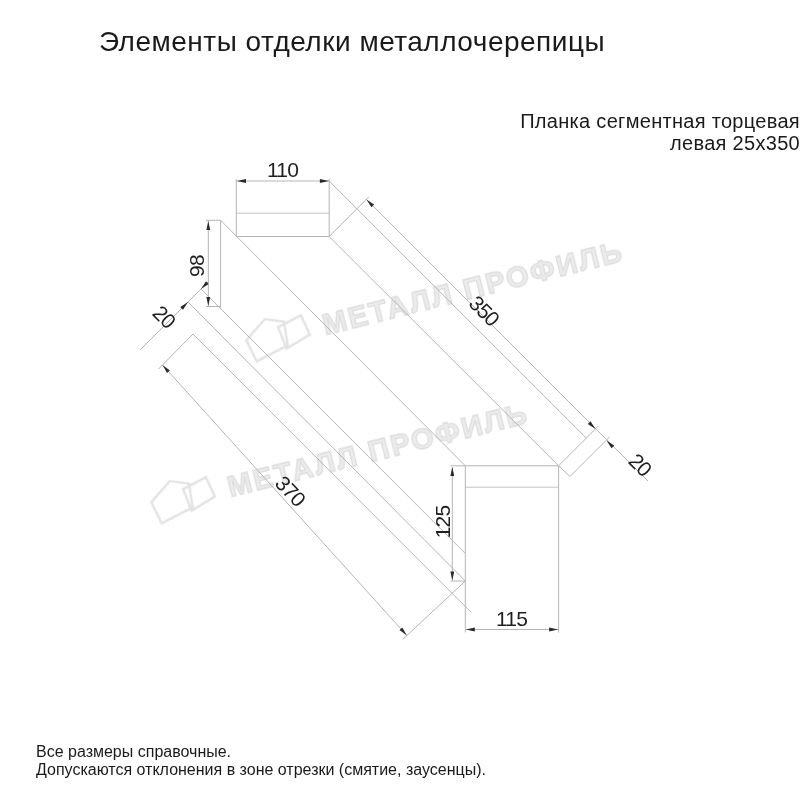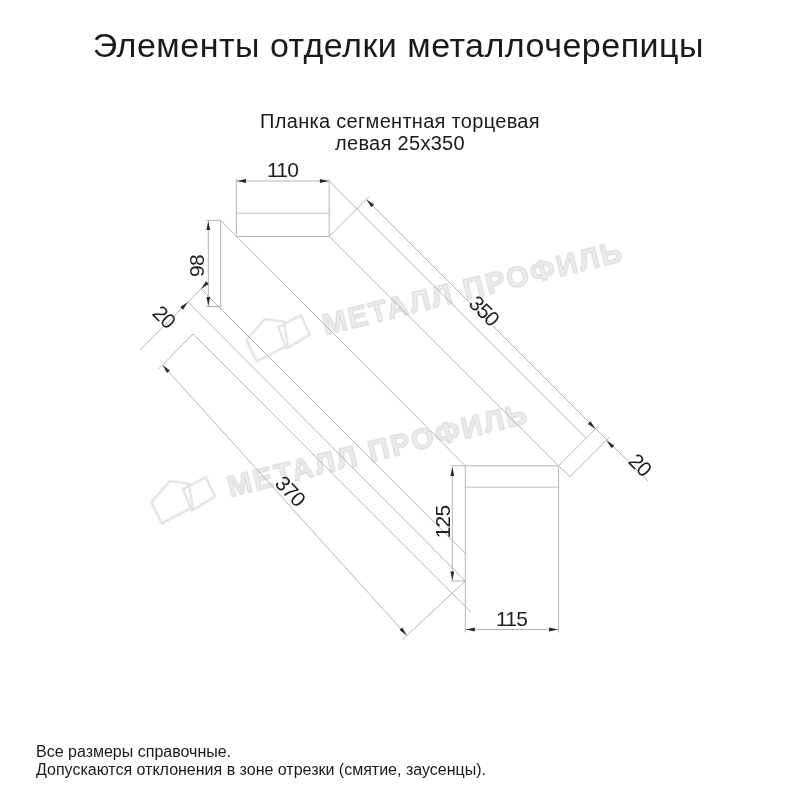--- a/index.html
+++ b/index.html
@@ -1,20 +1,20 @@
 <!DOCTYPE html>
 <html><head>
 <meta charset="utf-8">
 <style>
   html,body{margin:0;padding:0;}
   body{width:800px;height:800px;background:#ffffff;position:relative;overflow:hidden;
        font-family:"Liberation Sans", sans-serif;}
-  .title{position:absolute;left:0;top:26px;width:704px;text-align:right;
-         font-size:34px;color:#1a1a1a;letter-spacing:0.5px;}
-  .subtitle{position:absolute;left:0;top:110px;width:800px;text-align:center;
+  .title{position:absolute;left:0;top:26px;width:704px;text-align:center;
+         font-size:28px;color:#1a1a1a;letter-spacing:0.5px;}
+  .subtitle{position:absolute;left:0;top:110px;width:800px;text-align:right;
          font-size:20px;color:#1a1a1a;line-height:22px;letter-spacing:0.3px;}
   .footer{position:absolute;left:24px;top:743px;font-size:16px;color:#1a1a1a;line-height:17.5px;margin-left:12px;}
   .wm{position:absolute;color:#ececec;-webkit-text-stroke:1.3px #dddddd;font-weight:bold;font-size:29px;letter-spacing:2.2px;filter:blur(0.6px);
       white-space:nowrap;transform-origin:left center;}
   .wm .lg{display:inline-block;vertical-align:middle;margin-right:10px;}
   svg{position:absolute;left:0;top:0;}
 </style>
 </head>
 <body>
   <div class="title">Элементы отделки металлочерепицы</div>

